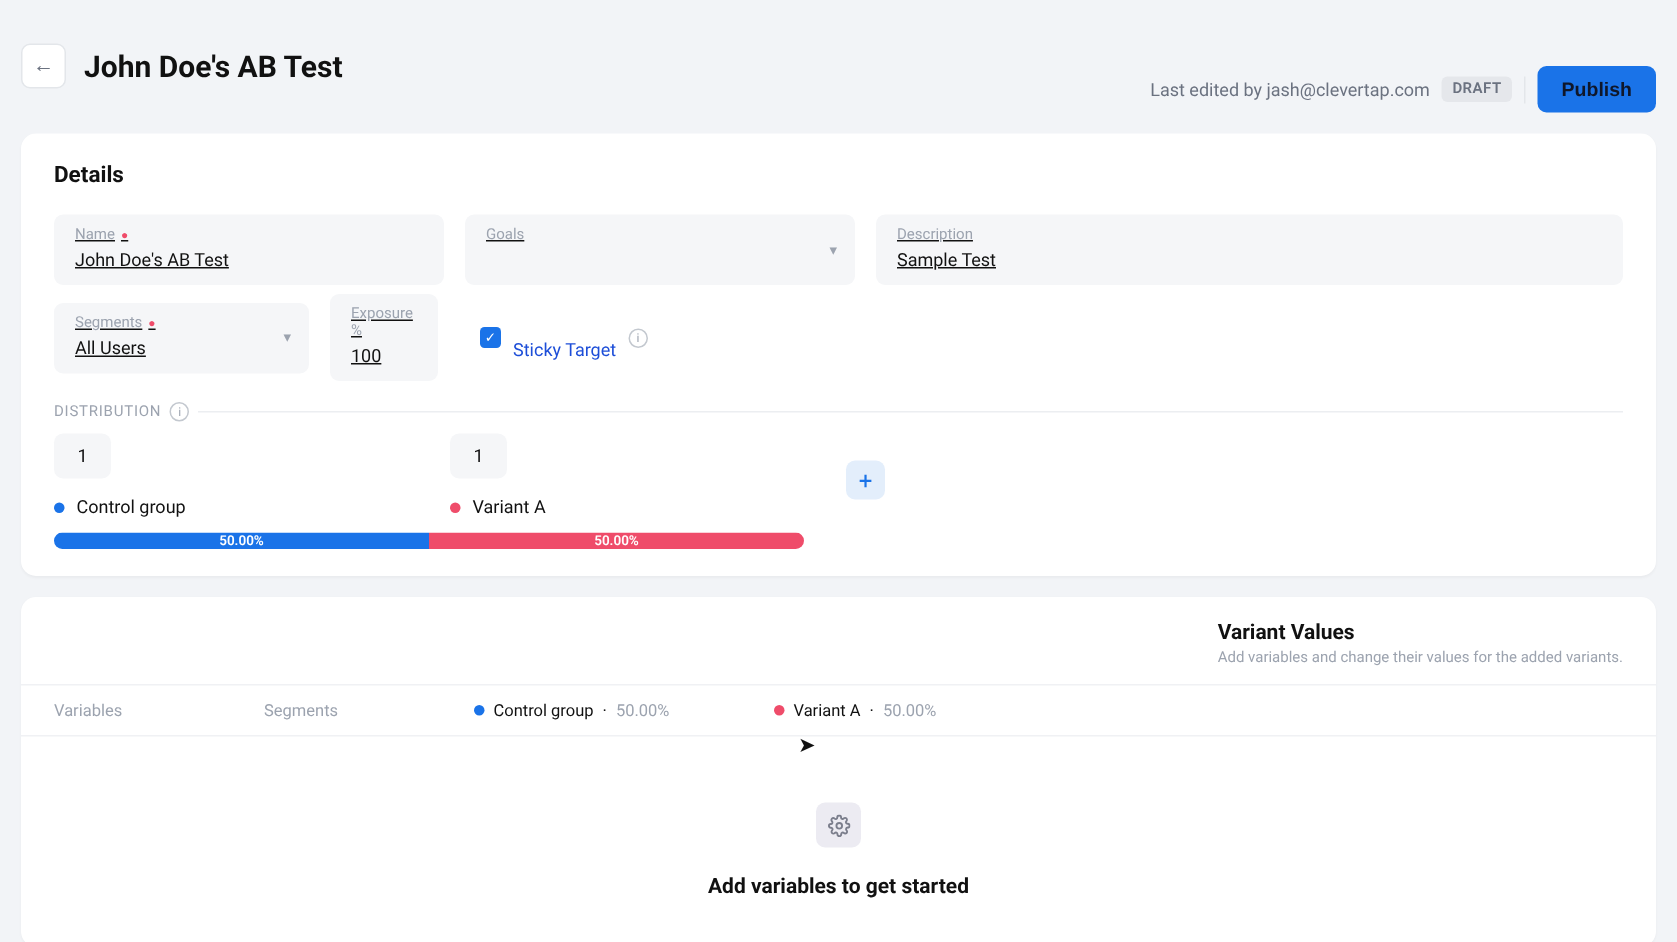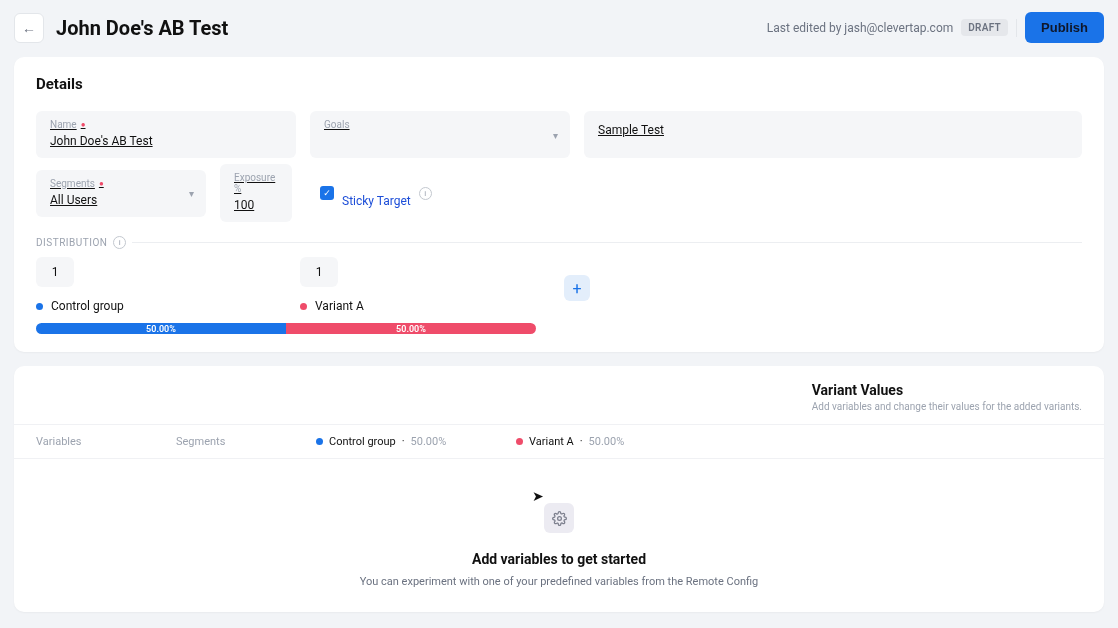--- a/index.html
+++ b/index.html
@@ -1,21 +1,21 @@
 <!DOCTYPE html>
 <html><head>
 <meta charset="utf-8">
 <style>
 * { box-sizing: border-box; margin: 0; padding: 0; }
 body { font-family: -apple-system, BlinkMacSystemFont, "Segoe UI", Roboto, sans-serif; background: #f2f4f7; color: #111; width: 1118px; height: 628px; overflow: hidden; }
 .page { padding: 12px 14px; }
 .header { display: flex; align-items: center; gap: 12px; margin-bottom: 14px; }
 .back-btn { width: 30px; height: 30px; border: 1px solid #e3e6ea; border-radius: 6px; background: #fff; display: flex; align-items: center; justify-content: center; color: #6b7280; cursor: pointer; font-size: 14px; }
 .page-title { font-size: 20px; font-weight: 700; flex: 1; }
-.meta { display: flex; align-items: center; gap: 8px; }
+.meta { display: flex; align-items: center; gap: 8px; margin-top: 32px; }
 .last-edited { font-size: 12px; color: #6b7280; }
 .badge { background: #e5e7eb; color: #6b7280; font-size: 10px; font-weight: 600; padding: 3px 7px; border-radius: 4px; letter-spacing: 0.3px; }
 .divider-v { width: 1px; height: 18px; background: #e3e6ea; }
 .btn-primary { background: #1a73e8; color: #0f172a; border: none; border-radius: 6px; padding: 8px 16px; font-size: 13px; font-weight: 600; cursor: pointer; }
 .card { background: #fff; border-radius: 10px; box-shadow: 0 1px 2px rgba(0,0,0,0.04); margin-bottom: 14px; }
 .card-pad { padding: 18px 22px; }
 .section-title { font-size: 15px; font-weight: 700; margin-bottom: 18px; }
 .row { display: flex; gap: 14px; margin-bottom: 6px; }
 .field { background: #f5f6f8; border-radius: 6px; padding: 8px 14px 10px; position: relative; text-decoration: underline; }
 .field-name { flex: 1; max-width: 260px; }
@@ -92,20 +92,23 @@
           <div class="field-value">John Doe's AB Test</div>
         </div>
         <div class="field field-goals">
           <div class="field-label">
               <span>Goals</span>
             </div>
           <div class="field-value"></div>
           <span class="chev-down">▾</span>
         </div>
         <div class="field field-desc">
+          <div class="field-label">
+              <span>Description</span>
+            </div>
           <div class="field-value">Sample Test</div>
         </div>
       </div>
 
 
       <div class="target-row">
         <div class="field field-seg">
           <div class="field-label">
               <span>Segments</span>
               <span class="req">●</span>
@@ -185,18 +188,17 @@
       </div>
     </div>
     <div class="empty">
       <div class="gear-box">
         <svg width="15" height="15" viewBox="0 0 24 24" fill="none" stroke="currentColor" stroke-width="2">
           <circle cx="12" cy="12" r="3"></circle>
           <path d="M19.4 15a1.65 1.65 0 0 0 .33 1.82l.06.06a2 2 0 1 1-2.83 2.83l-.06-.06a1.65 1.65 0 0 0-1.82-.33 1.65 1.65 0 0 0-1 1.51V21a2 2 0 0 1-4 0v-.09a1.65 1.65 0 0 0-1-1.51 1.65 1.65 0 0 0-1.82.33l-.06.06a2 2 0 1 1-2.83-2.83l.06-.06a1.65 1.65 0 0 0 .33-1.82 1.65 1.65 0 0 0-1.51-1H3a2 2 0 0 1 0-4h.09a1.65 1.65 0 0 0 1.51-1 1.65 1.65 0 0 0-.33-1.82l-.06-.06a2 2 0 1 1 2.83-2.83l.06.06a1.65 1.65 0 0 0 1.82.33h0a1.65 1.65 0 0 0 1-1.51V3a2 2 0 0 1 4 0v.09a1.65 1.65 0 0 0 1 1.51h0a1.65 1.65 0 0 0 1.82-.33l.06-.06a2 2 0 1 1 2.83 2.83l-.06.06a1.65 1.65 0 0 0-.33 1.82v0a1.65 1.65 0 0 0 1.51 1H21a2 2 0 0 1 0 4h-.09a1.65 1.65 0 0 0-1.51 1z"></path>
         </svg>
       </div>
       <div class="empty-title">Add variables to get started</div>
-      <div class="empty-sub">You can experiment with one of your predefined variables from the Remote Config</div>
     </div>
   </div>
 </div>
 
 <div class="cursor">➤</div>
 
 </body></html>

